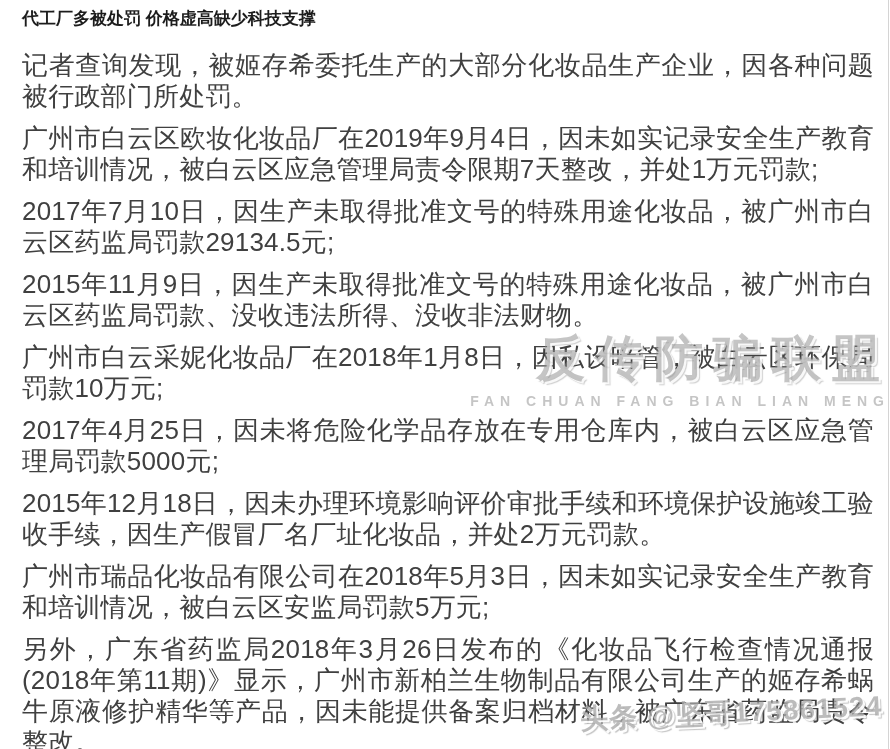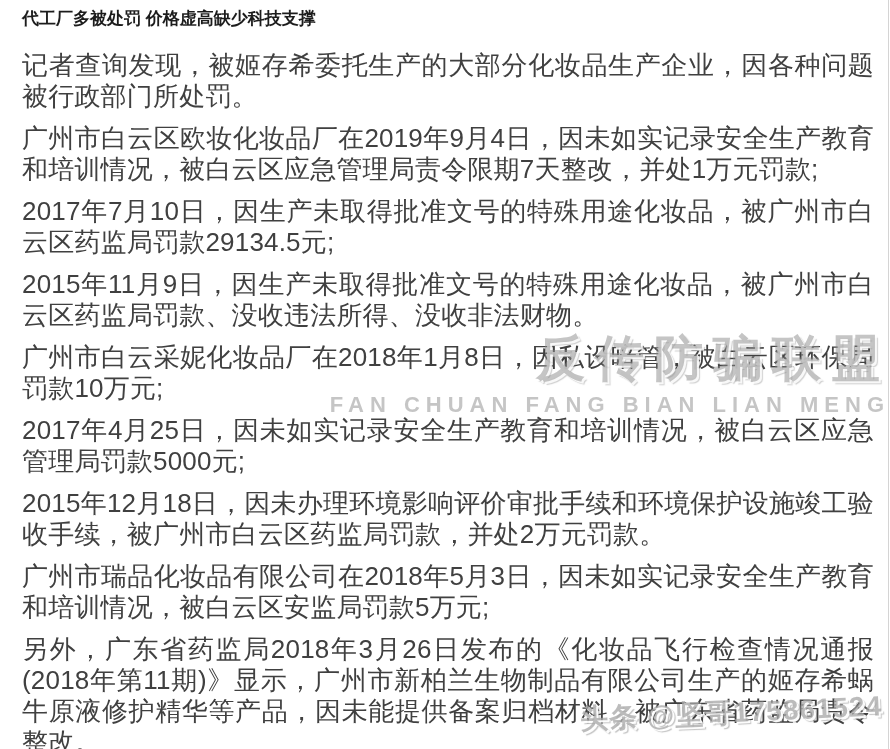--- a/index.html
+++ b/index.html
@@ -52,21 +52,21 @@
   .watermark-center .cn {
     font-size: 49px;
     font-weight: bold;
     letter-spacing: 10px;
     color: rgba(140, 140, 140, 0.50);
     text-shadow: 2px 2px 0 rgba(255,255,255,0.85), 3px 3px 1px rgba(120,120,120,0.35);
     line-height: 1;
   }
   .watermark-center .en {
     margin-top: 11px;
-    font-size: 22px;
+    font-size: 14px;
     font-weight: bold;
     letter-spacing: 6px;
     color: rgba(150, 150, 150, 0.55);
     line-height: 1;
   }
   .watermark-corner {
     position: absolute;
     top: 694px;
     right: 8px;
     font-size: 28px;
@@ -85,22 +85,22 @@
 
 <div class="page">
 
   <h1 class="article-title">代工厂多被处罚 价格虚高缺少科技支撑</h1>
 
   <p class="article-paragraph">记者查询发现，被姬存希委托生产的大部分化妆品生产企业，因各种问题被行政部门所处罚。</p>
   <p class="article-paragraph">广州市白云区欧妆化妆品厂在2019年9月4日，因未如实记录安全生产教育和培训情况，被白云区应急管理局责令限期7天整改，并处1万元罚款;</p>
   <p class="article-paragraph">2017年7月10日，因生产未取得批准文号的特殊用途化妆品，被广州市白云区药监局罚款29134.5元;</p>
   <p class="article-paragraph">2015年11月9日，因生产未取得批准文号的特殊用途化妆品，被广州市白云区药监局罚款、没收违法所得、没收非法财物。</p>
   <p class="article-paragraph">广州市白云采妮化妆品厂在2018年1月8日，因私设暗管，被白云区环保局罚款10万元;</p>
-  <p class="article-paragraph">2017年4月25日，因未如实记录安全生产教育和培训情况，被白云区应急管理局罚款5000元;</p>
-  <p class="article-paragraph">2015年12月18日，因未办理环境影响评价审批手续和环境保护设施竣工验收手续，被广州市白云区药监局罚款，并处2万元罚款。</p>
+  <p class="article-paragraph">2017年4月25日，因未将危险化学品存放在专用仓库内，被白云区应急管理局罚款5000元;</p>
+  <p class="article-paragraph">2015年12月18日，因未办理环境影响评价审批手续和环境保护设施竣工验收手续，因生产假冒厂名厂址化妆品，并处2万元罚款。</p>
   <p class="article-paragraph">广州市瑞品化妆品有限公司在2018年5月3日，因未如实记录安全生产教育和培训情况，被白云区安监局罚款5万元;</p>
   <p class="article-paragraph">另外，广东省药监局2018年3月26日发布的《化妆品飞行检查情况通报(2018年第11期)》显示，广州市新柏兰生物制品有限公司生产的姬存希蜗牛原液修护精华等产品，因未能提供备案归档材料，被广东省药监局责令整改。</p>
 
   <div class="watermark-center">
     <div class="cn">反传防骗联盟</div>
     <div class="en">FAN CHUAN FANG BIAN LIAN MENG</div>
   </div>
 
   <div class="watermark-corner">头条 @坚哥175861524</div>
 

